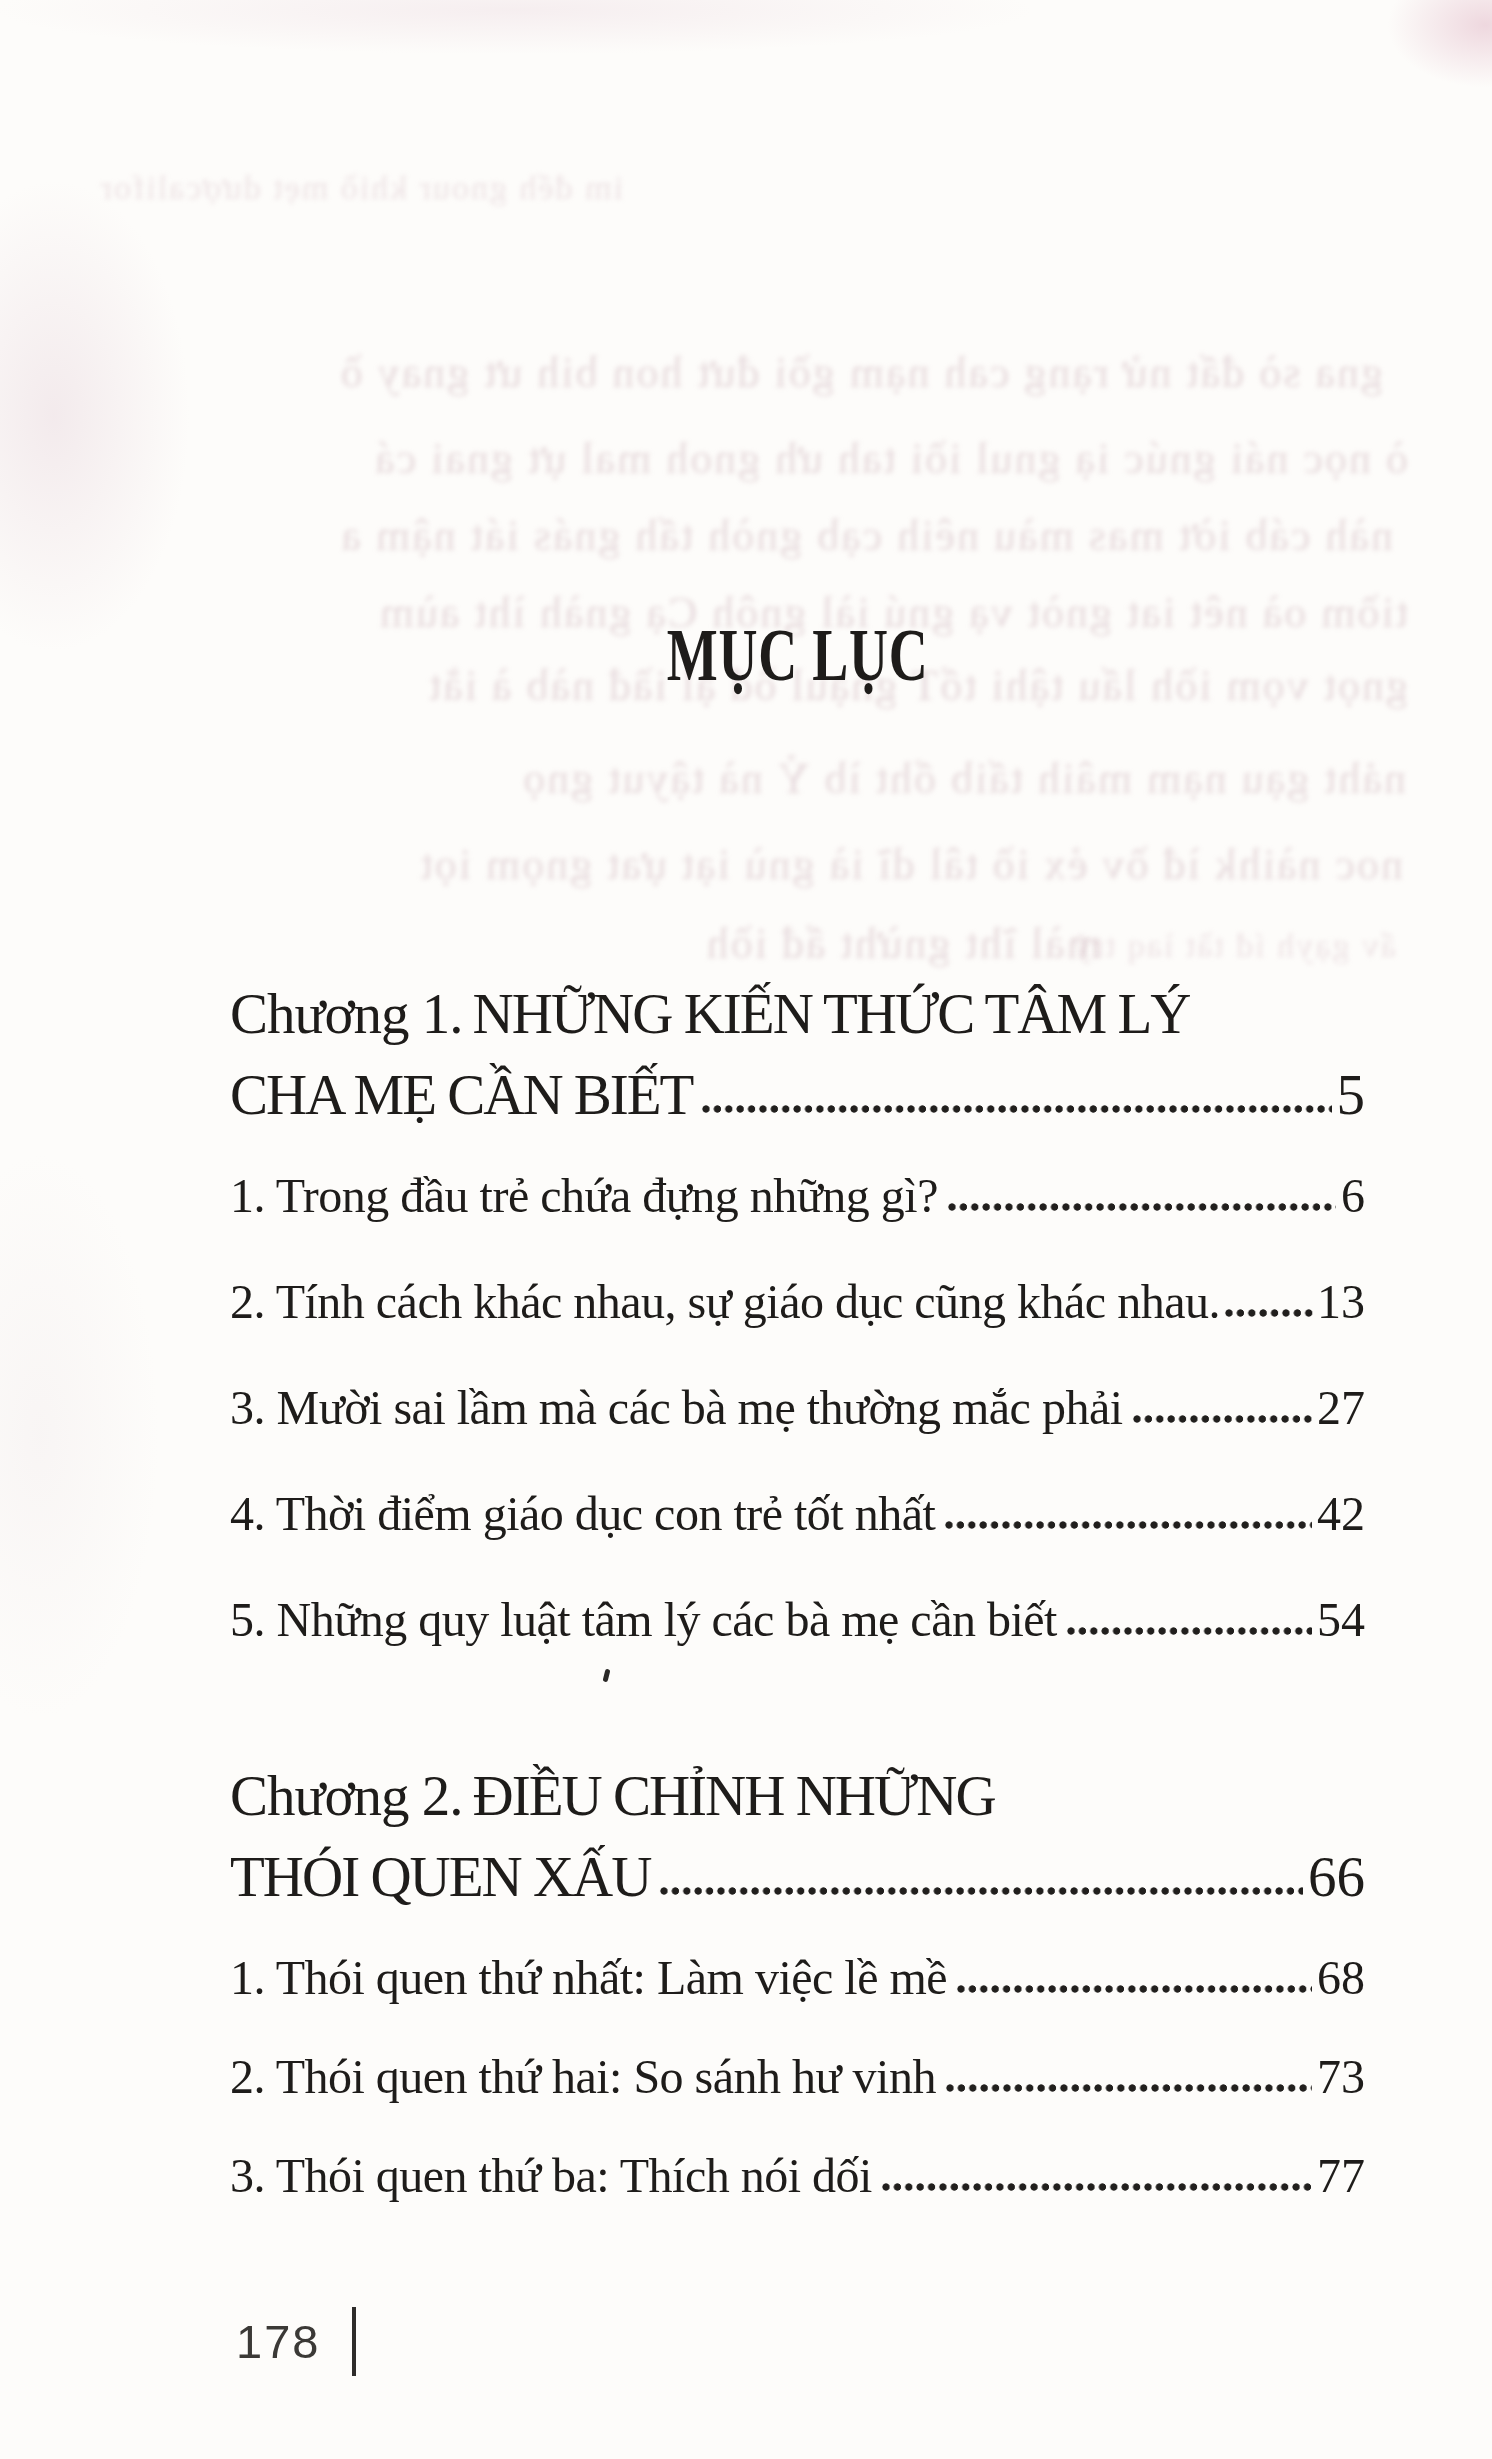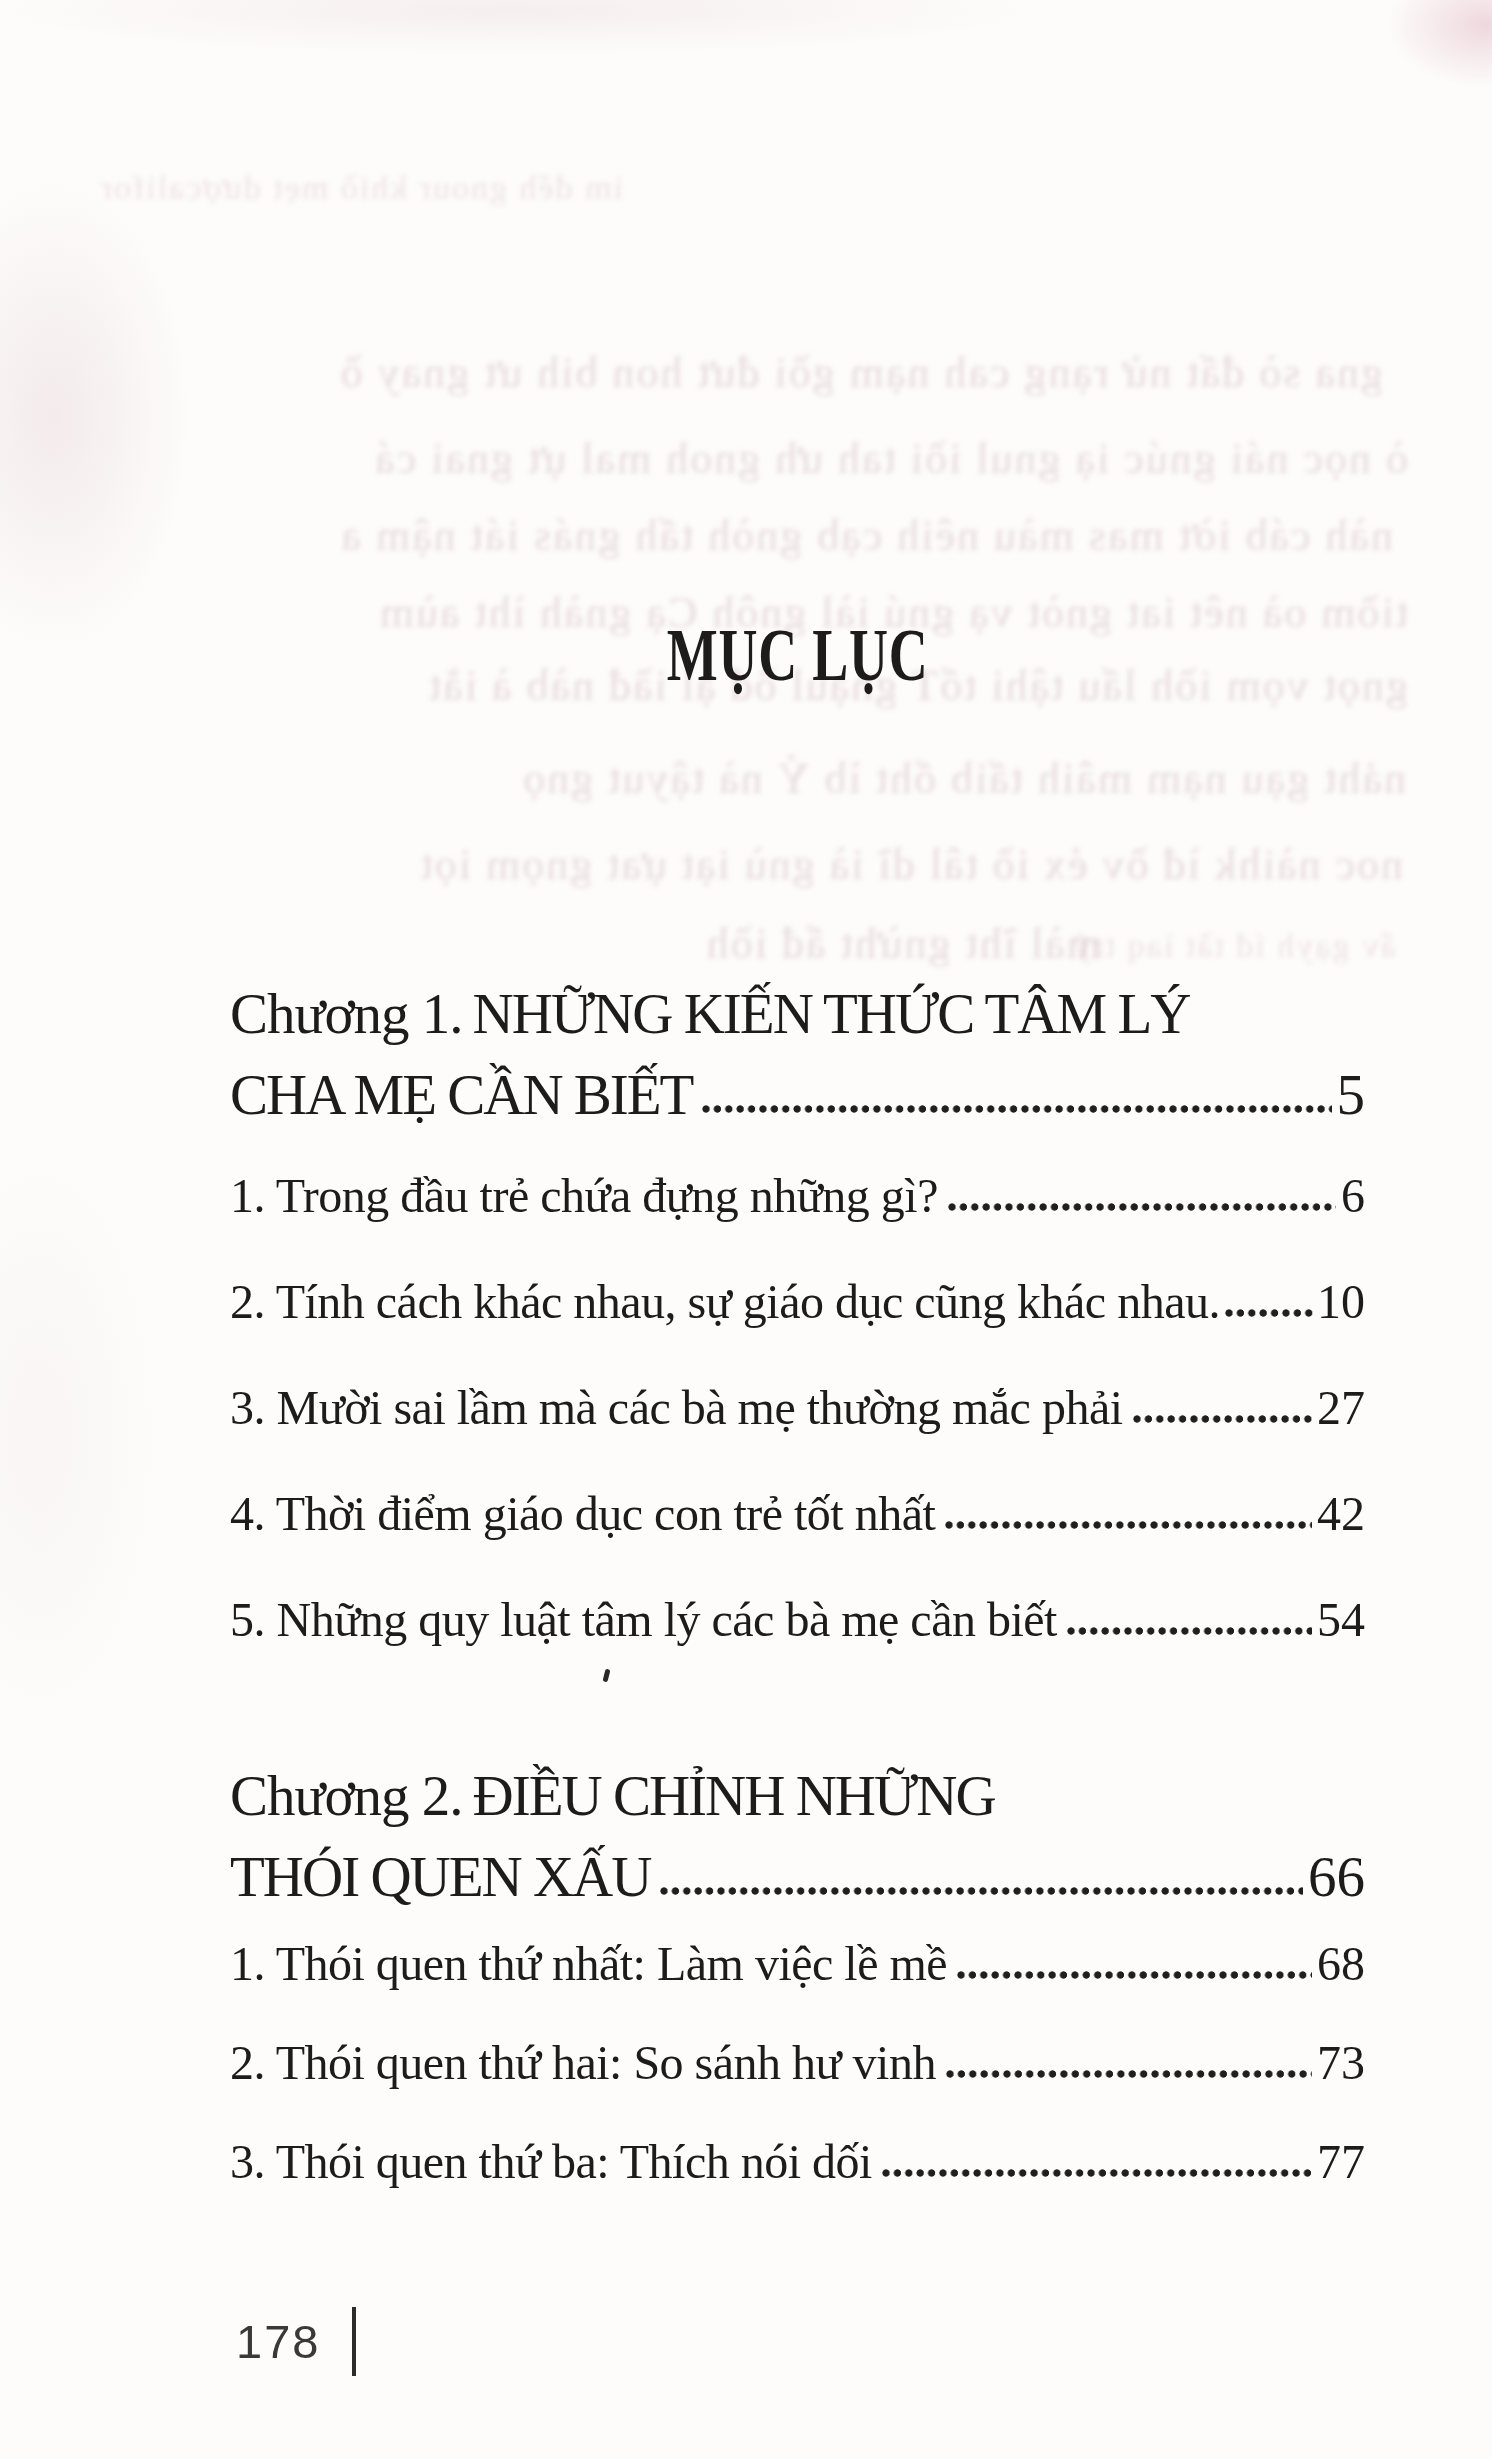--- a/index.html
+++ b/index.html
@@ -64,21 +64,21 @@
 
   .toc-row{
     display:flex;align-items:baseline;
     font-size:48px;line-height:69px;
     letter-spacing:-0.5px;
     white-space:nowrap;
   }
   .chapter-1 .toc-row{margin-top:37px;}
   .chapter-1 .toc-row.first{margin-top:26px;}
   .chapter-2 .toc-row{margin-top:30px;}
-  .chapter-2 .toc-row.first{margin-top:12px;}
+  .chapter-2 .toc-row.first{margin-top:26px;}
 
   .leader{
     flex:1 1 0;
     min-width:0;
     height:10px;
     align-self:baseline;
     margin:0 5px 0 9px;
     background-image:radial-gradient(circle at 5px 5px,#211f1d 3.3px,rgba(0,0,0,0) 4px);
     background-size:11.4px 10px;
     background-repeat:repeat-x;
@@ -143,21 +143,21 @@
     </div>
 
     <div class="toc-row first">
       <span>1. Trong đầu trẻ chứa đựng những gì?</span>
       <span class="leader"></span>
       <span class="pnum">6</span>
     </div>
     <div class="toc-row">
       <span>2. Tính cách khác nhau, sự giáo dục cũng khác nhau.</span>
       <span class="leader" style="margin-left:4px;margin-right:2px;"></span>
-      <span class="pnum">10</span>
+      <span class="pnum">13</span>
     </div>
     <div class="toc-row">
       <span>3. Mười sai lầm mà các bà mẹ thường mắc phải</span>
       <span class="leader"></span>
       <span class="pnum">27</span>
     </div>
     <div class="toc-row">
       <span>4. Thời điểm giáo dục con trẻ tốt nhất</span>
       <span class="leader"></span>
       <span class="pnum">42</span>

